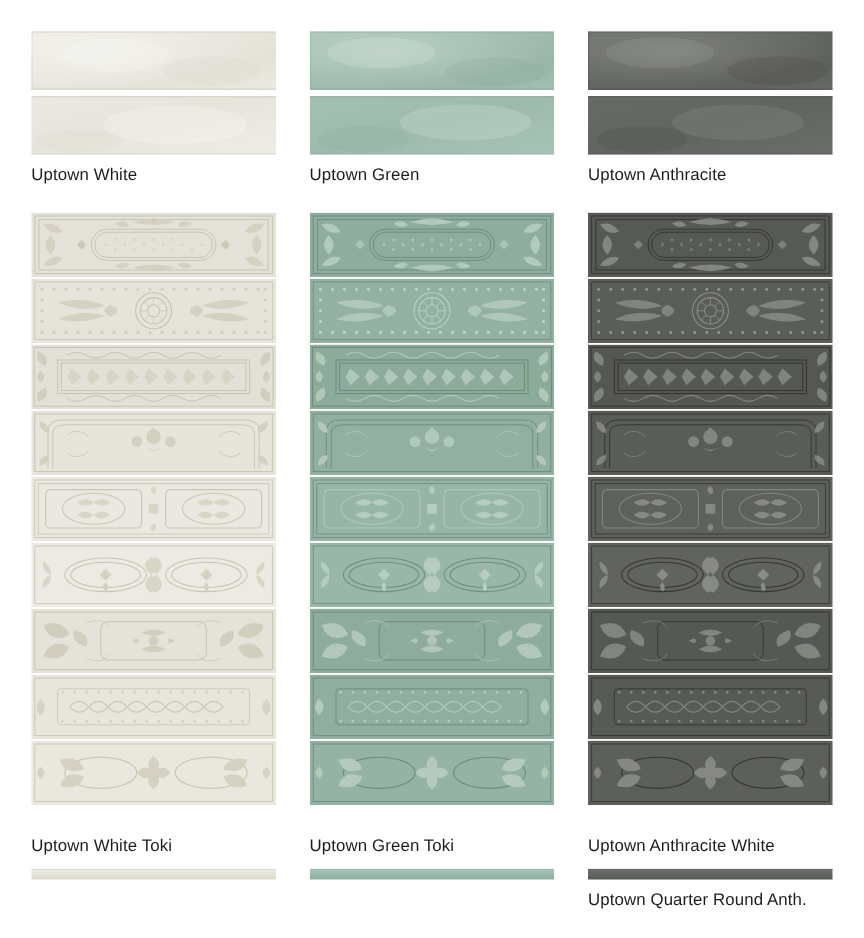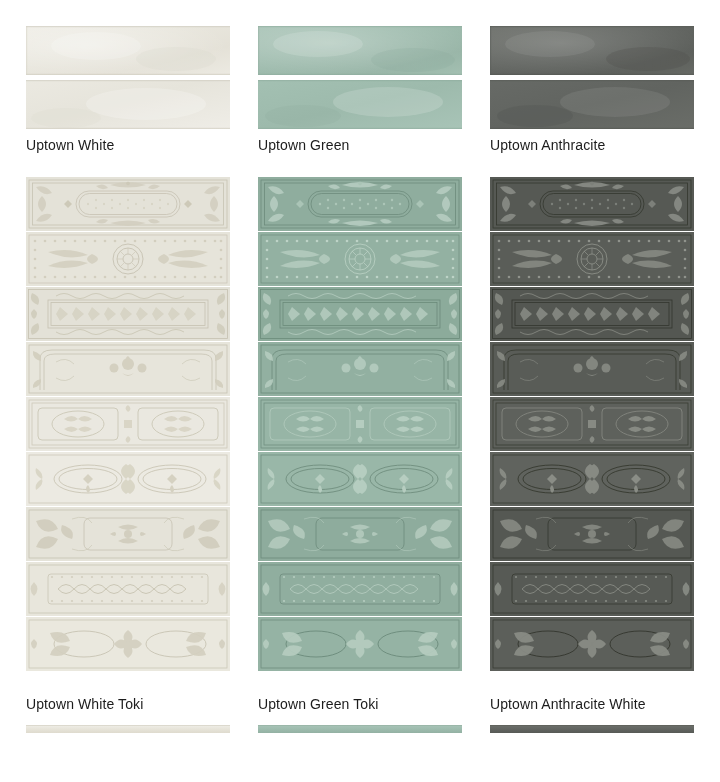--- a/index.html
+++ b/index.html
@@ -1327,15 +1327,16 @@
             <stop offset="0%" stop-color="#6d706b"></stop>
             <stop offset="40%" stop-color="#616460"></stop>
             <stop offset="100%" stop-color="#4e514d"></stop>
           </linearGradient>
         </defs>
         <rect width="204" height="11" fill="url(#qra)"></rect>
         <rect y="0" width="204" height="1" fill="#55584f" opacity="0.5"></rect>
       </svg>
     </div>
 
+    <div class="label label-qr">Uptown Quarter Round Anth.</div>
   </div>
 
 </div>
 
 </body></html>

